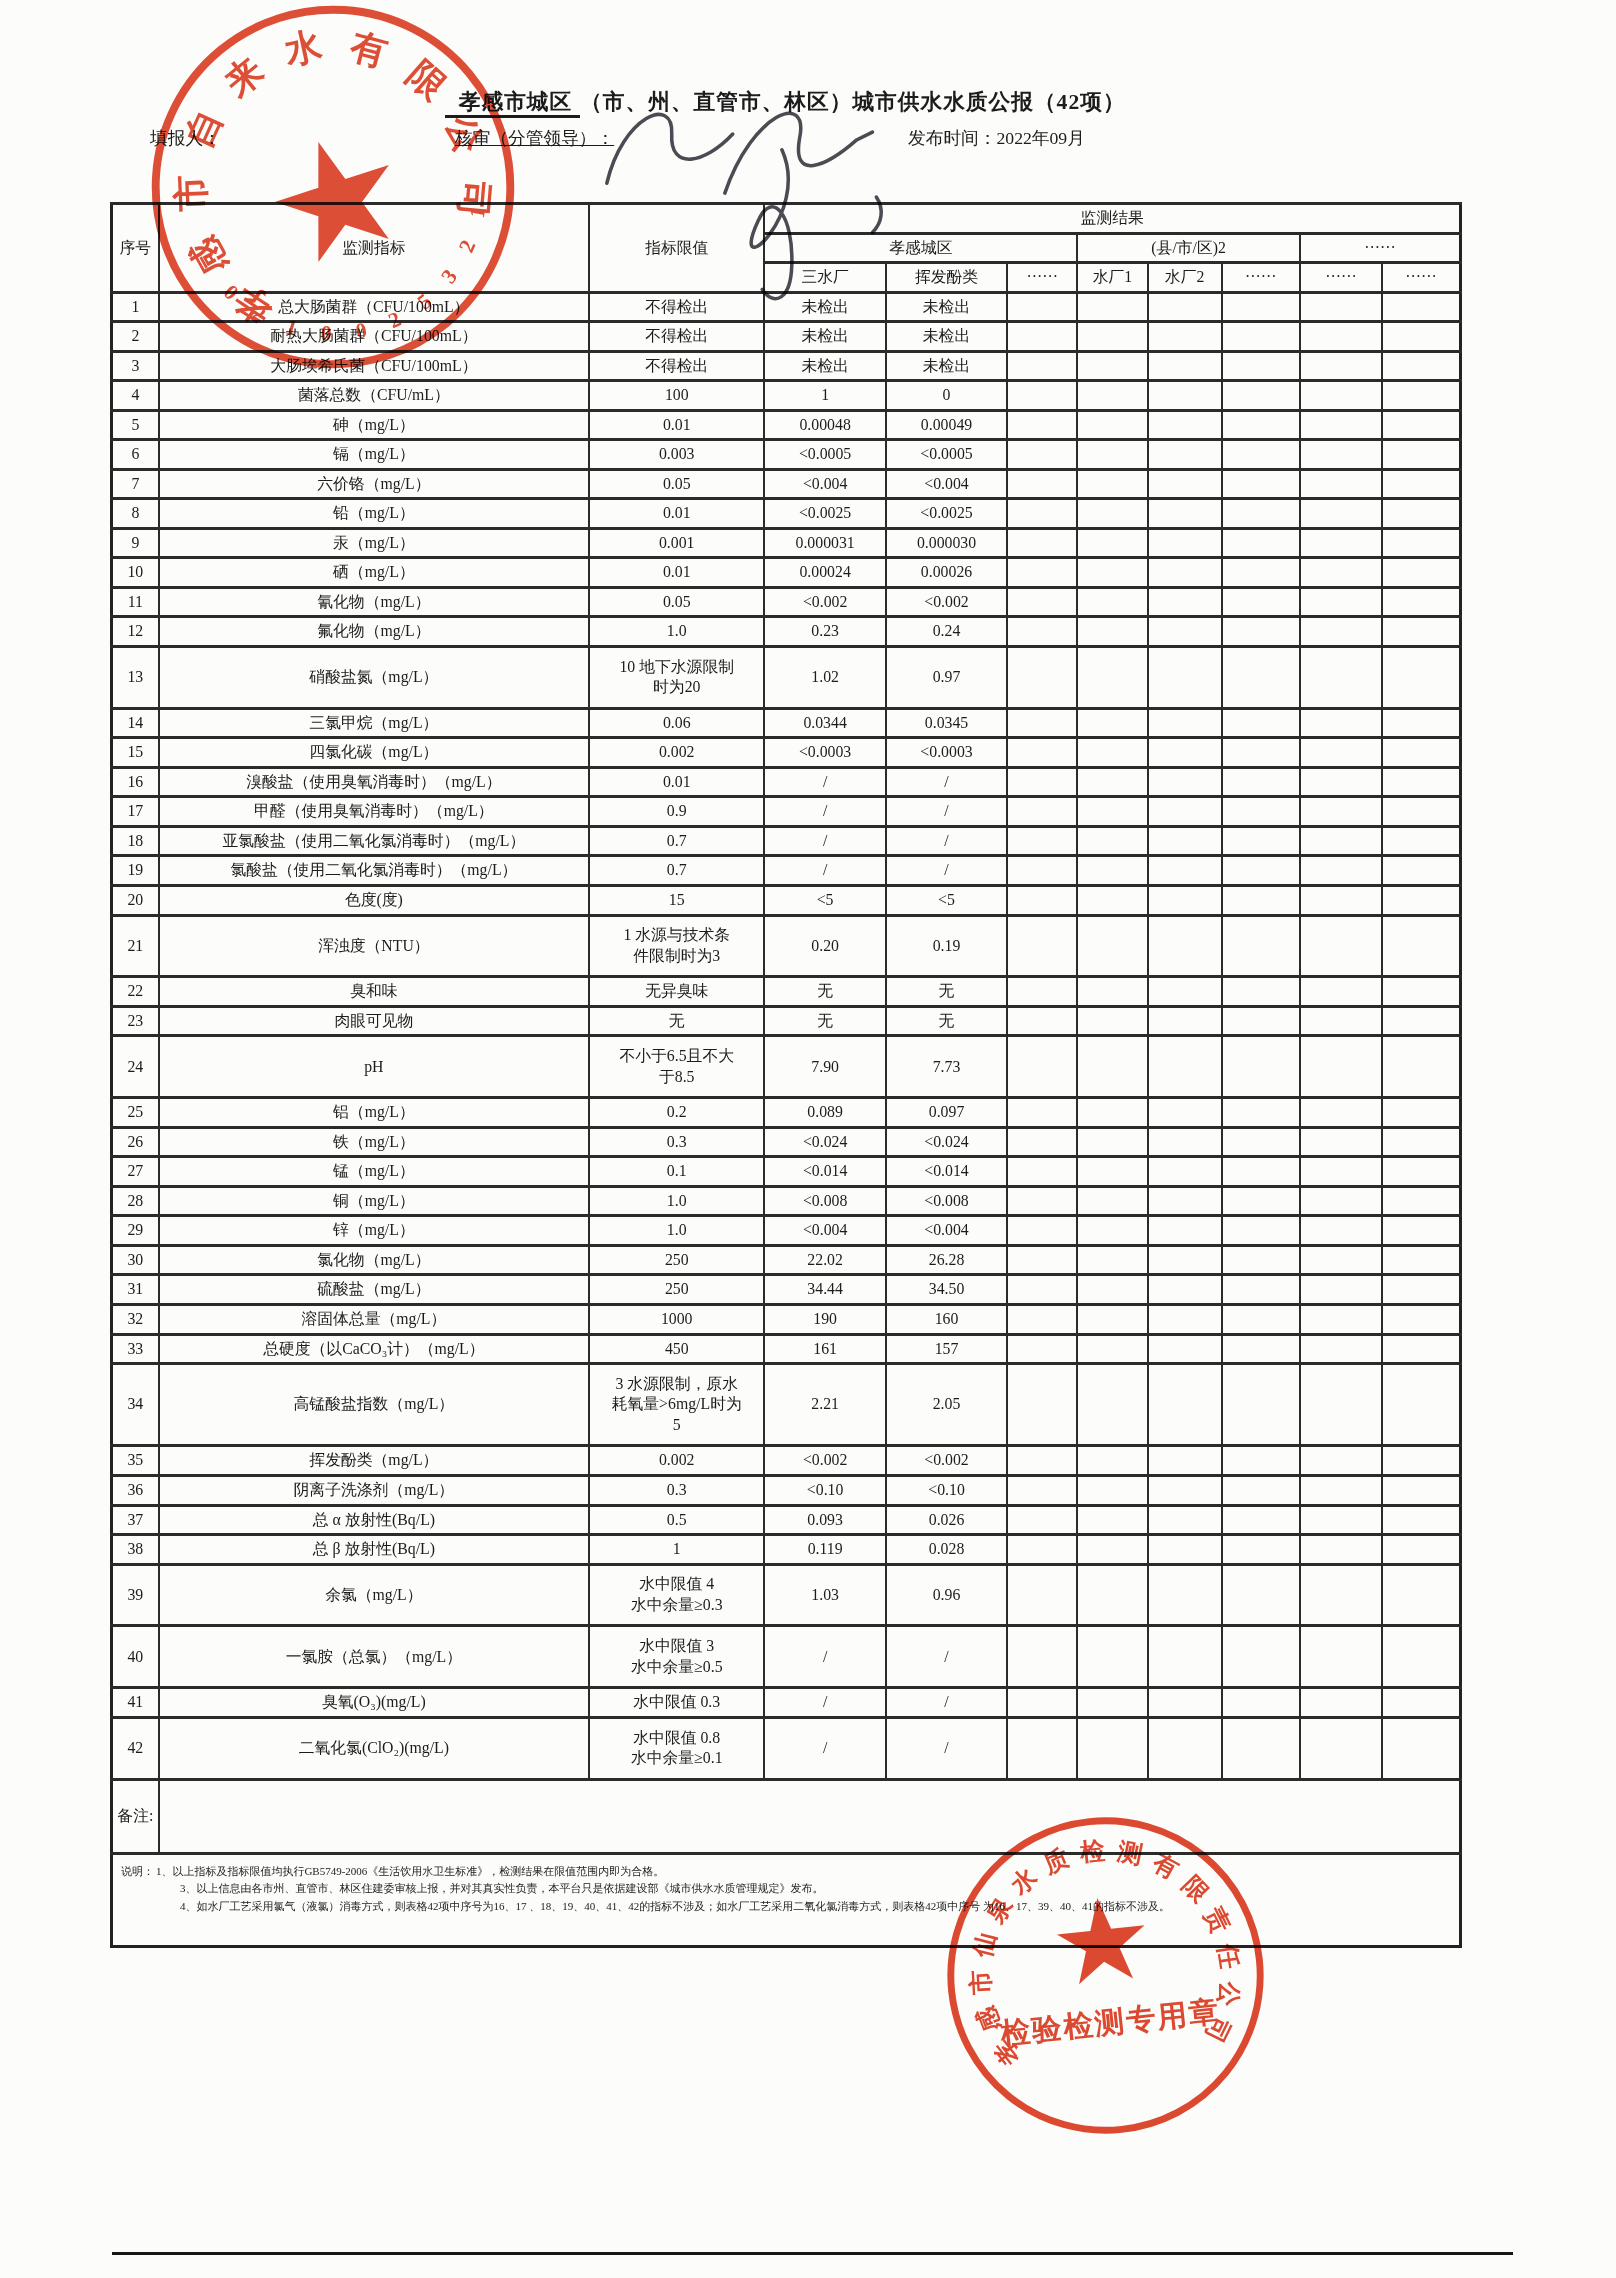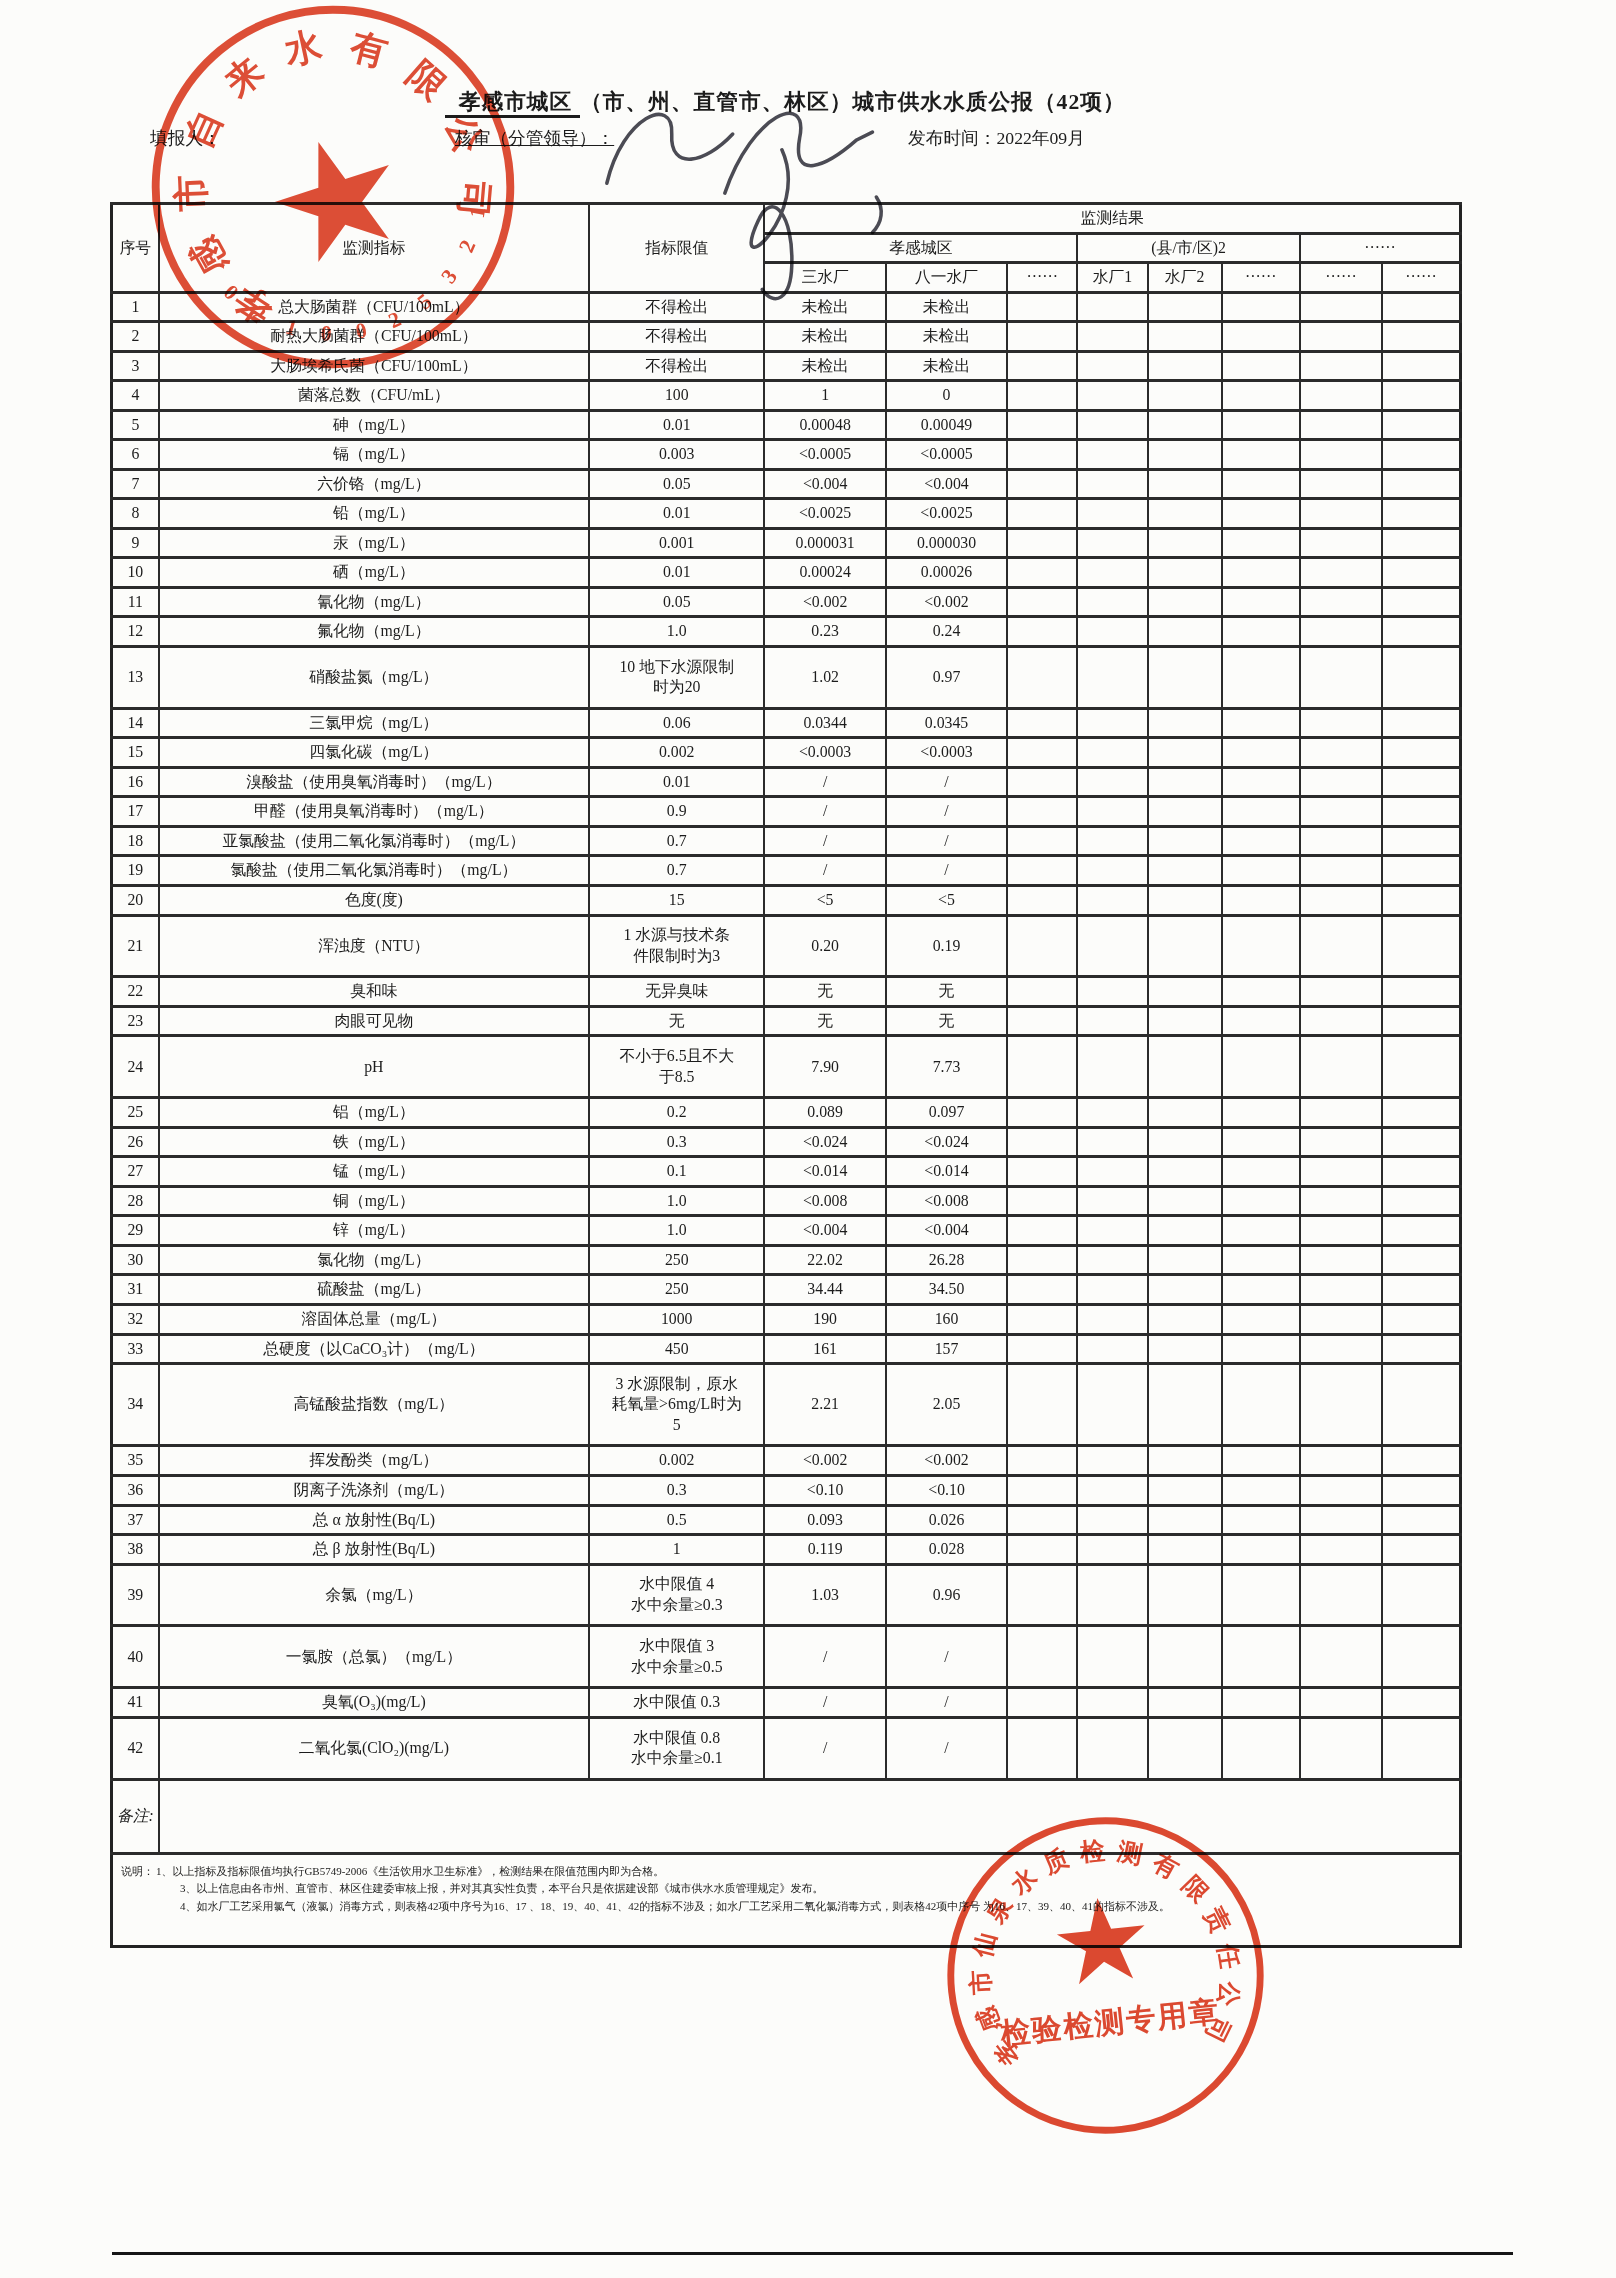--- a/index.html
+++ b/index.html
@@ -26,21 +26,21 @@
     font-weight:normal;padding:3px 2px;text-align:center;vertical-align:middle;
     font-size:15.8px;line-height:1.3;overflow:visible;
   }
   table.wq{border:3px solid #222;}
   th.h-big{font-size:16.7px;}
   td.c-ind{text-align:left;padding-left:6.9px;font-size:16.3px;white-space:nowrap;}
   td.c-limit{white-space:pre-line;font-size:15.8px;}
   td.c-val{font-size:15.3px;}
   tr.tall td{padding-top:8.9px;padding-bottom:8.9px;}
   tr.remark-row td{height:65px;vertical-align:middle;}
-  td.remark-label{white-space:nowrap;text-align:left;padding-left:3px;font-size:16.3px;font-style:italic;}
+  td.remark-label{white-space:nowrap;text-align:left;padding-left:3px;font-size:16.3px;}
   
   .notes-box{
     border:3px solid #222;border-top:none;padding:7.9px 13.8px 29.6px 7.9px;
     font-size:11px;line-height:1.6;background:transparent;
   }
   .note-line{margin:0;}
   .note-first .notes-label{padding-right:2px;}
   .note-indent{padding-left:59px;}
   .note-hang{text-indent:59px;}
   
@@ -85,21 +85,21 @@
           <th rowspan="3" class="h-big">指标限值</th>
           <th colspan="8" class="h-big">监测结果</th>
         </tr>
         <tr>
           <th colspan="3" class="h-big">孝感城区</th>
           <th colspan="3" class="h-big">(县/市/区)2</th>
           <th colspan="2" class="h-big">······</th>
         </tr>
         <tr>
           <th>三水厂</th>
-          <th>八一水厂</th>
+          <th>挥发酚类</th>
           <th>······</th>
           <th>水厂1</th>
           <th>水厂2</th>
           <th>······</th>
           <th>······</th>
           <th>······</th>
         </tr>
       </thead>
       <tbody id="data-rows">
           <tr>

